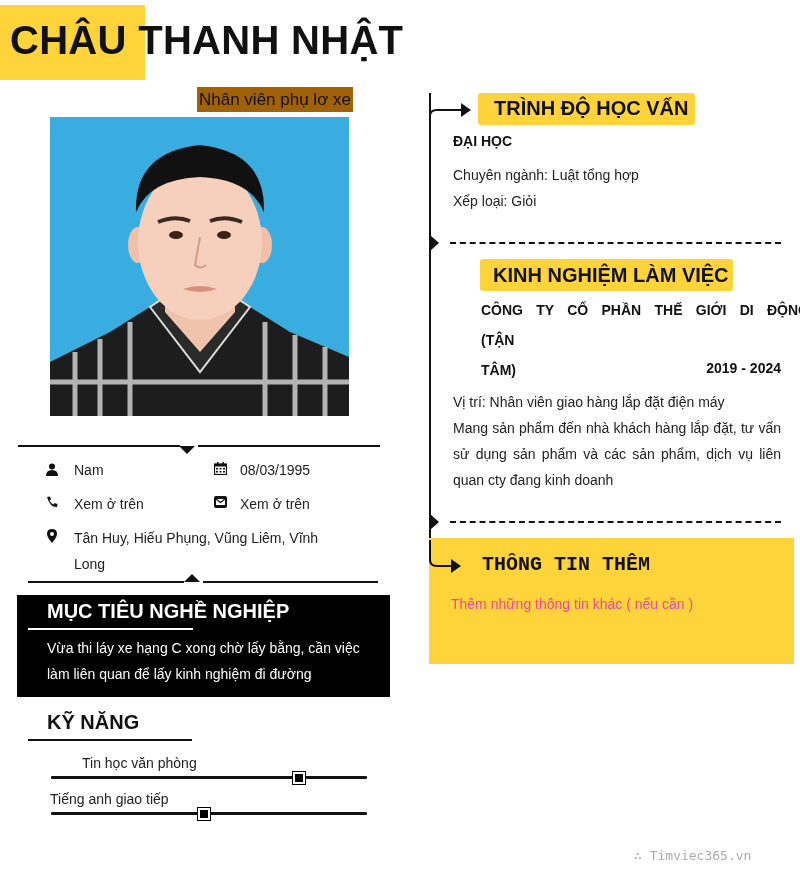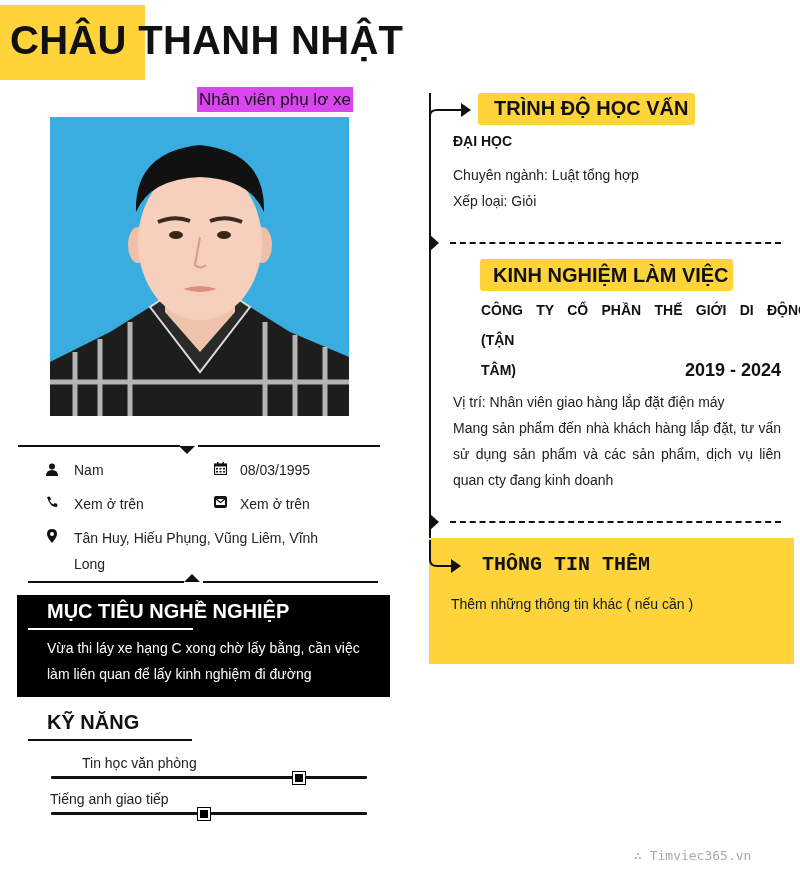--- a/index.html
+++ b/index.html
@@ -4,21 +4,21 @@
 <style>
   * { box-sizing: border-box; margin: 0; padding: 0; }
   html, body { width: 800px; height: 871px; background: #ffffff; overflow: hidden; }
   body { position: relative; font-family: "Liberation Sans", "DejaVu Sans", sans-serif; color: #111; }
 
   .abs { position: absolute; }
 
   
   .name-bg { left: 0; top: 5px; width: 145px; height: 75px; background: #ffd43b; }
   .name { left: 10px; top: 18px; font-size: 40px; font-weight: bold; color: #111; letter-spacing: 0.3px; white-space: nowrap; }
-  .job-title { left: 197px; top: 87px; height: 25px; padding: 0 2px; background: #d946ef; font-size: 17px; line-height: 25px; color: #111; }
+  .job-title { left: 197px; top: 87px; height: 25px; padding: 0 2px; background: #a16207; font-size: 17px; line-height: 25px; color: #111; }
 
   
   .photo { left: 50px; top: 117px; width: 299px; height: 299px; background: #3aade0; overflow: hidden; }
 
   
   .hline { height: 2px; background: #111; }
   .tri-down { width: 0; height: 0; border-left: 8px solid transparent; border-right: 8px solid transparent; border-top: 8px solid #111; }
   .tri-up { width: 0; height: 0; border-left: 8px solid transparent; border-right: 8px solid transparent; border-bottom: 8px solid #111; }
 
   
@@ -41,26 +41,26 @@
   
   .timeline-line { left: 429px; top: 93px; width: 2px; height: 455px; background: #111; }
   .section-head { font-size: 20px; font-weight: bold; color: #111; white-space: nowrap; text-align: right; }
   .brush { background: #ffd43b; border-radius: 3px; }
   .edu-level { left: 453px; top: 133px; font-size: 14px; font-weight: bold; color: #111; }
   .rtext { font-size: 14px; color: #222; line-height: 26px; }
   .dashed { height: 0; border-top: 2px dashed #111; }
   .tri-right { width: 0; height: 0; border-top: 8px solid transparent; border-bottom: 8px solid transparent; border-left: 9px solid #111; }
 
   .company { left: 453px; top: 295px; width: 328px; font-size: 14px; font-weight: bold; color: #111; line-height: 30px; text-align: justify; text-align-last: left; word-spacing: 5px; margin-left: 28px; }
-  .period { left: 600px; top: 360px; width: 181px; text-align: right; font-size: 18px; font-weight: bold; color: #111; }
+  .period { left: 600px; top: 360px; width: 181px; text-align: right; font-size: 14px; font-weight: bold; color: #111; }
   .exp-text { left: 453px; top: 389px; width: 328px; text-align: justify; }
 
   .more-box { left: 429px; top: 538px; width: 365px; height: 126px; background: #ffd43b; }
   .more-title { left: 482px; top: 553px; font-family: Liberation Mono, monospace; }
-  .more-text { left: 451px; top: 596px; font-size: 14px; color: #0f172a; }
+  .more-text { left: 451px; top: 596px; font-size: 14px; color: #ec4899; }
 
   .watermark { left: 634px; top: 848px; font-family: "DejaVu Sans Mono", monospace; font-size: 13px; color: #aaa; }
 </style>
 </head>
 <body>
 
 <div class="abs name-bg"></div>
 <div class="abs name">CHÂU THANH NHẬT</div>
 <div class="abs job-title">Nhân viên phụ lơ xe</div>
 

